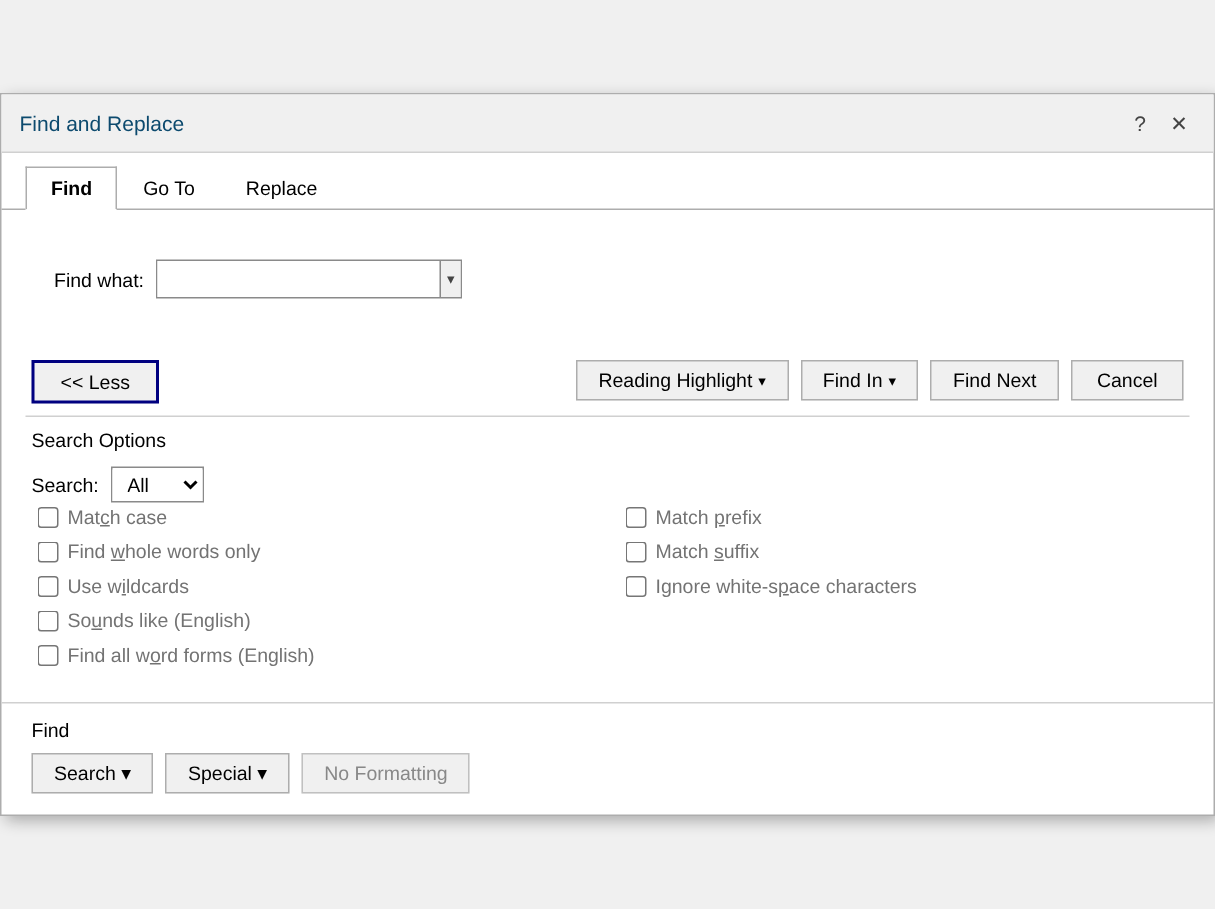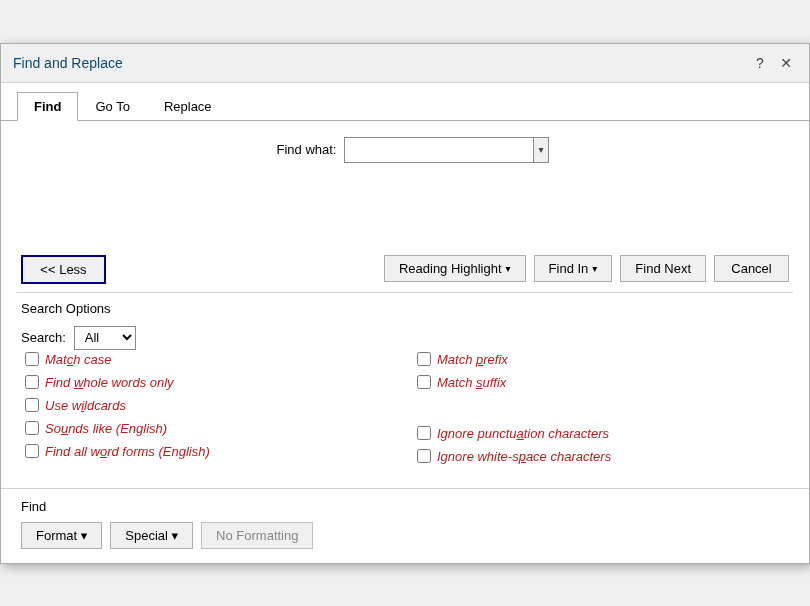--- a/index.html
+++ b/index.html
@@ -90,23 +90,21 @@
     .tab.active {
       border: 1px solid #adadad;
       border-bottom: 1px solid #fff;
       background: #fff;
       font-weight: 600;
     }
 
     .content-area {
       padding: 16px 20px;
       display: flex;
-      flex-direction: column;
       gap: 8px;
-      align-items: center;
     }
 
     .form-row {
       display: flex;
       align-items: center;
       gap: 8px;
     }
 
     .form-label {
       width: 75px;
@@ -243,23 +241,22 @@
 
     .checkbox-row input[type="checkbox"] {
       width: 14px;
       height: 14px;
       cursor: pointer;
       margin: 0;
     }
 
     .checkbox-label {
       font-size: 13px;
-      color: #b91c1c;
-      cursor: pointer;
-      font-style: italic;
+      color: #737373;
+      cursor: pointer;
     }
 
     .checkbox-label .underline {
       text-decoration: underline;
     }
 
     .bottom-section {
       margin-top: 12px;
       border-top: 1px solid #d0d0d0;
       padding: 10px 20px 14px 20px;
@@ -390,41 +387,35 @@
             <label class="checkbox-label" for="match_prefix">
               Match <span class="underline">p</span>refix
             </label>
           </div>
           <div class="checkbox-row" style="margin-top:8px">
             <input type="checkbox" id="match_suffix" style="">
             <label class="checkbox-label" for="match_suffix">
               Match <span class="underline">s</span>uffix
             </label>
           </div>
-          <div class="checkbox-row" style="margin-top:36px">
-            <input type="checkbox" id="ignore_punctuation" style="">
-            <label class="checkbox-label" for="ignore_punctuation">
-              Ignore punctu<span class="underline">a</span>tion characters
-            </label>
-          </div>
           <div class="checkbox-row" style="margin-top:8px">
             <input type="checkbox" id="ignore_whitespace" style="">
             <label class="checkbox-label" for="ignore_whitespace">
               Ignore white-s<span class="underline">p</span>ace characters
             </label>
           </div>
         </div>
       </div>
     </div>
 
     <div class="bottom-section">
       <div class="bottom-section-title">Find</div>
       <div class="bottom-buttons-row">
         <button class="btn btn-dropdown">
-          <span>Format ▾</span>
+          <span>Search ▾</span>
         </button>
         <button class="btn btn-dropdown">
           <span>Special ▾</span>
         </button>
         <button class="btn btn-disabled">No Formatting</button>
       </div>
     </div>
 
   </div>
 </div>

